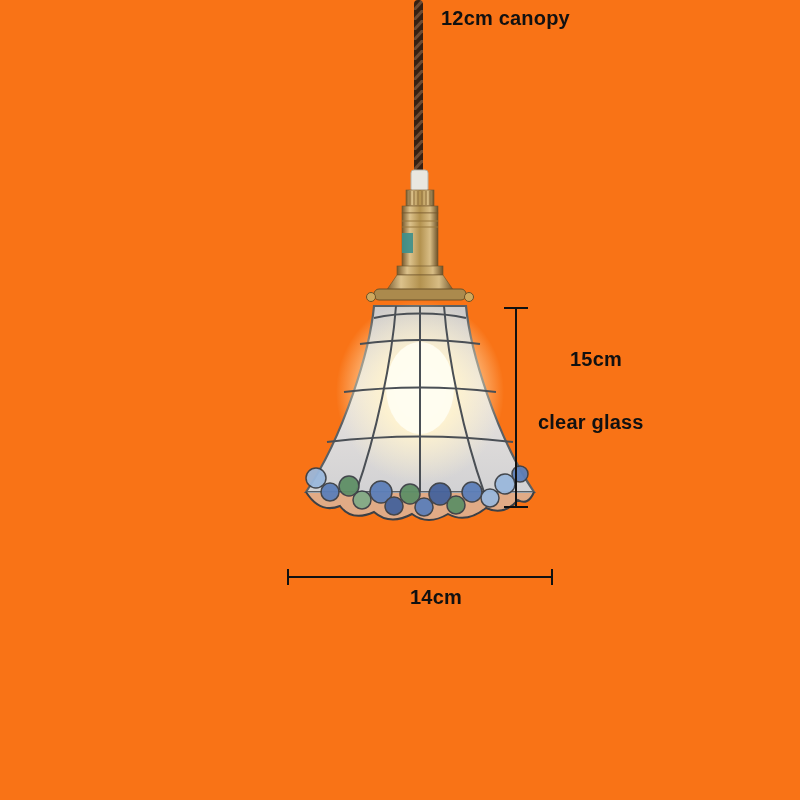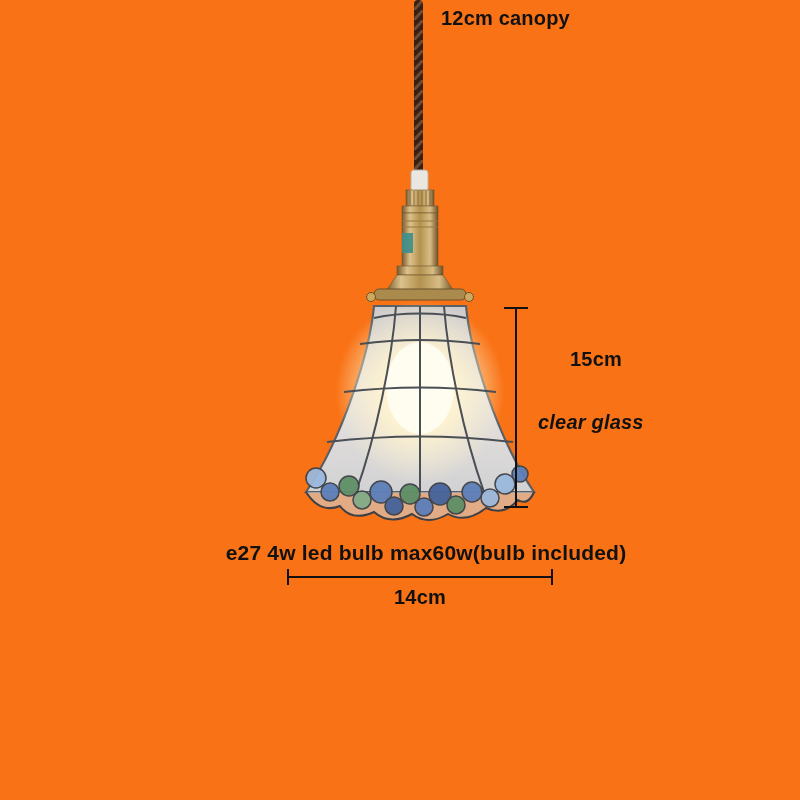--- a/index.html
+++ b/index.html
@@ -118,19 +118,18 @@
       <line x1="552" y1="569" x2="552" y2="585"></line>
     </g>
   </svg>
 
   <div class="anno" style="left:441px;top:7px;">12cm canopy</div>
 
 
 
   <div class="anno" style="left:538px;top:348px;margin-left:32px;">15cm</div>
 
-  <div class="anno" style="left:538px;top:411px;font-style:italic;">clear glass</div>
+  <div class="anno" style="left:538px;top:411px;">clear glass</div>
 
-  <div class="anno center" style="left:225px;top:541px;width:402px;font-size:21px;">e27 4w led bulb max60w(bulb included)</div>
 
-  <div class="anno center" style="left:288px;top:586px;width:264px;">14cm</div>
+  <div class="anno center" style="left:304px;top:586px;width:264px;">14cm</div>
 
 </div>
 
 </body></html>

